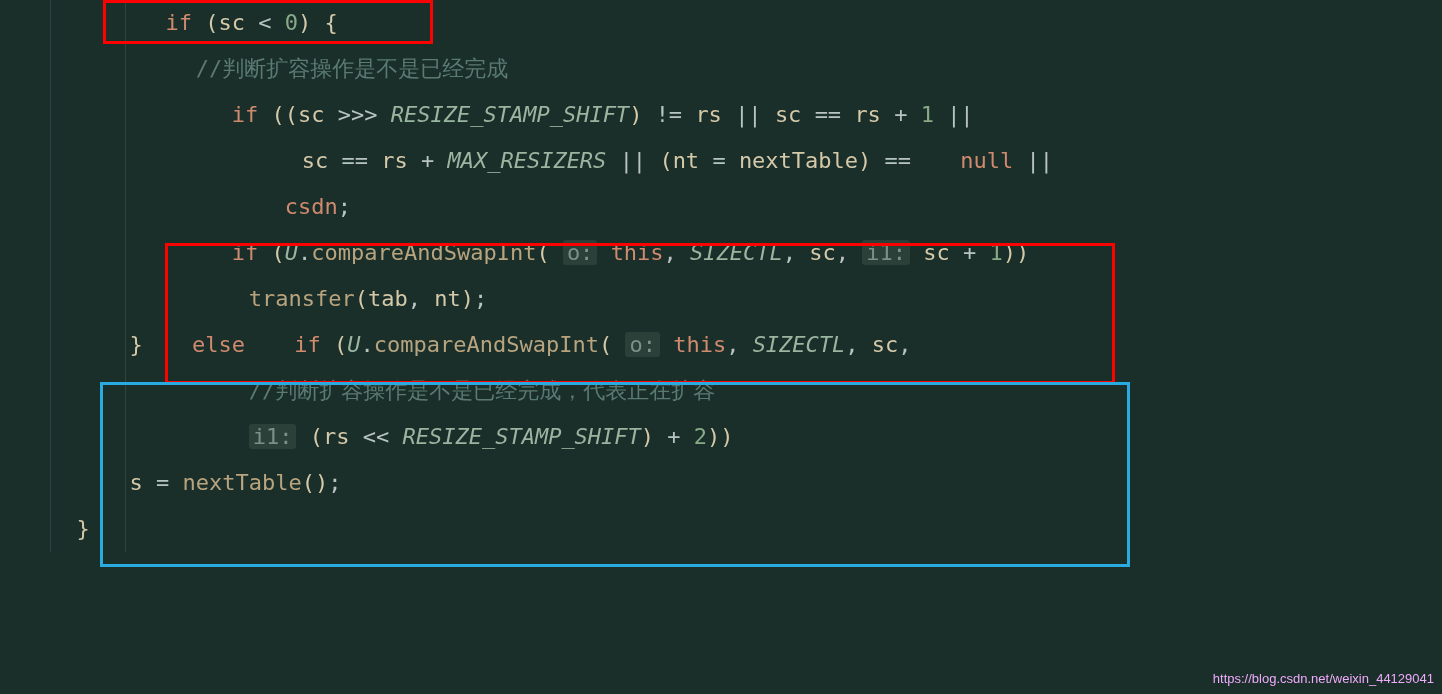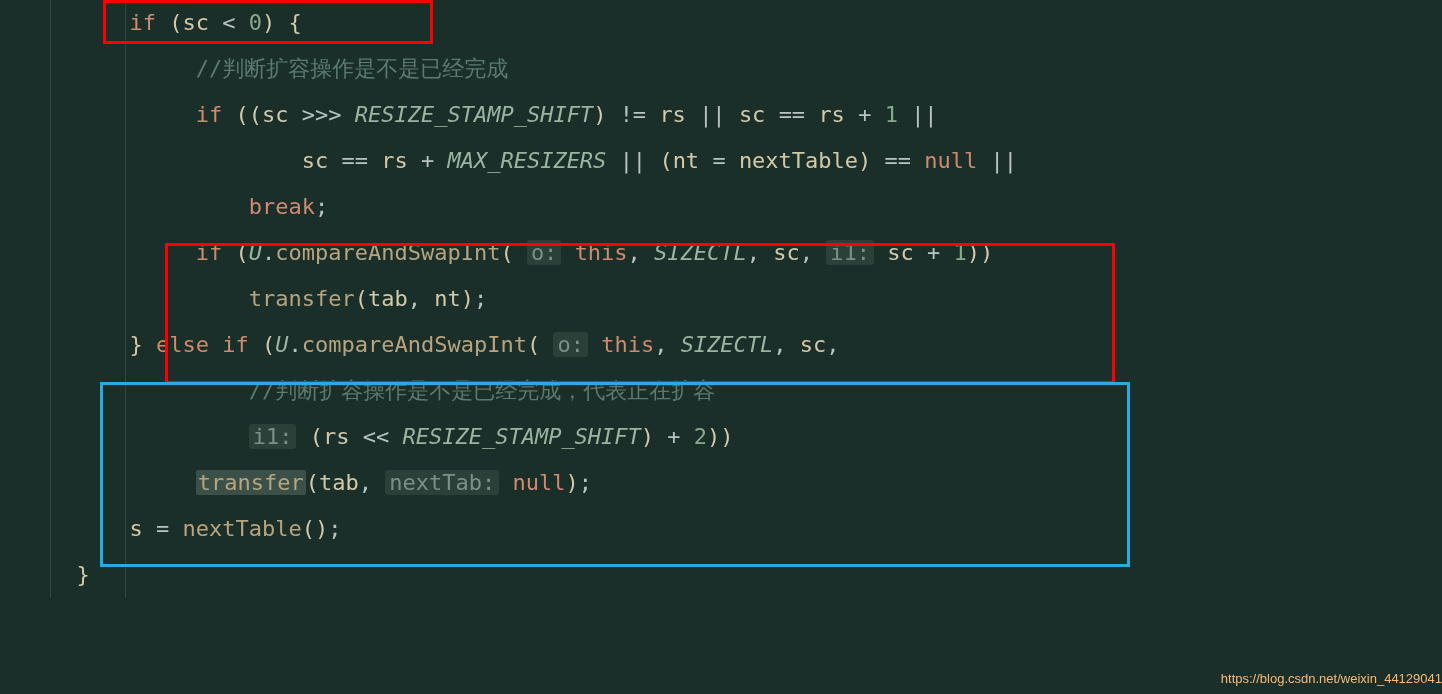--- a/index.html
+++ b/index.html
@@ -27,21 +27,21 @@
   }
   .guide {
     position: absolute;
     top: 0;
     bottom: 0;
     width: 1px;
     background: #2d4540;
   }
   .g1 { left: 50px; }
   .g2 { left: 125px; }
-  .kw { color: #d08a6e; }
+  .kw { color: #d08a6e; margin-left: 36px; }
   .id { color: #d4c9a8; margin-top: 18px; }
   .num { color: #88aa88; }
   .const { color: #9ab5a0; font-style: italic; }
   .fn { color: #b8a47e; }
   .op { color: #b8c4c0; }
   .cmt { color: #5a7a72; text-align: center; }
   .paren { color: #d4c9a8; }
   .hint-bg {
     background: #2a4038;
     padding: 0 4px;
@@ -77,56 +77,55 @@
   }
   .box-blue {
     border-color: #29abe2;
     left: 100px;
     top: 382px;
     width: 1030px;
     height: 185px;
   }
   .watermark {
     position: absolute;
-    right: 0;
+    right: 8px;
     bottom: 6px;
     font-size: 13px;
-    color: #fdba74;
+    color: #f0abfc;
     font-family: Arial, sans-serif;
   }
 </style>
 </head>
 <body>
 
 <div class="editor">
   <div class="guide g1"></div>
   <div class="guide g2"></div>
 
   <div class="line">      <span class="kw">if</span> <span class="paren">(</span><span class="id">sc</span> <span class="op">&lt;</span> <span class="num">0</span><span class="paren">)</span> <span class="paren">{</span></div>
 
   <div class="line">           <span class="cmt">//判断扩容操作是不是已经完成</span></div>
 
   <div class="line">           <span class="kw">if</span> <span class="paren">((</span><span class="id">sc</span> <span class="op">&gt;&gt;&gt;</span> <span class="const">RESIZE_STAMP_SHIFT</span><span class="paren">)</span> <span class="op">!=</span> <span class="id">rs</span> <span class="op">||</span> <span class="id">sc</span> <span class="op">==</span> <span class="id">rs</span> <span class="op">+</span> <span class="num">1</span> <span class="op">||</span></div>
 
   <div class="line">                   <span class="id">sc</span> <span class="op">==</span> <span class="id">rs</span> <span class="op">+</span> <span class="const">MAX_RESIZERS</span> <span class="op">||</span> <span class="paren">(</span><span class="id">nt</span> <span class="op">=</span> <span class="id">nextTable</span><span class="paren">)</span> <span class="op">==</span> <span class="kw">null</span> <span class="op">||</span></div>
 
 
-  <div class="line">               <span class="kw">break</span><span class="op">;</span></div>
+  <div class="line">               <span class="kw">csdn</span><span class="op">;</span></div>
 
   <div class="line">           <span class="kw">if</span> <span class="paren">(</span><span class="const">U</span><span class="op">.</span><span class="fn">compareAndSwapInt</span><span class="paren">(</span> <span class="hint-bg">o:</span> <span class="this-hl">this</span><span class="op">,</span> <span class="const">SIZECTL</span><span class="op">,</span> <span class="id">sc</span><span class="op">,</span> <span class="hint-bg">i1:</span> <span class="id">sc</span> <span class="op">+</span> <span class="num">1</span><span class="paren">))</span></div>
 
   <div class="line">               <span class="fn">transfer</span><span class="paren">(</span><span class="id">tab</span><span class="op">,</span> <span class="id">nt</span><span class="paren">)</span><span class="op">;</span></div>
 
   <div class="line">      <span class="paren">}</span> <span class="kw">else</span> <span class="kw">if</span> <span class="paren">(</span><span class="const">U</span><span class="op">.</span><span class="fn">compareAndSwapInt</span><span class="paren">(</span> <span class="hint-bg">o:</span> <span class="this-hl">this</span><span class="op">,</span> <span class="const">SIZECTL</span><span class="op">,</span> <span class="id">sc</span><span class="op">,</span></div>
 
   <div class="line">               <span class="cmt">//判断扩容操作是不是已经完成，代表正在扩容</span></div>
 
   <div class="line">               <span class="hint-bg">i1:</span> <span class="paren">(</span><span class="id">rs</span> <span class="op">&lt;&lt;</span> <span class="const">RESIZE_STAMP_SHIFT</span><span class="paren">)</span> <span class="op">+</span> <span class="num">2</span><span class="paren">))</span></div>
 
-  <div class="line">           <span class="fn transfer-bg">transfer</span><span class="paren">(</span><span class="id">tab</span><span class="op">,</span> <span class="hint-bg">nextTab:</span> <span class="kw">null</span><span class="paren">)</span><span class="op">;</span></div>
 
   <div class="line">      <span class="id">s</span> <span class="op">=</span> <span class="fn">nextTable</span><span class="paren">()</span><span class="op">;</span></div>
 
   <div class="line">  <span class="paren">}</span></div>
 
   <div class="box box-red1"></div>
   <div class="box box-red2"></div>
   <div class="box box-blue"></div>
 </div>
 

